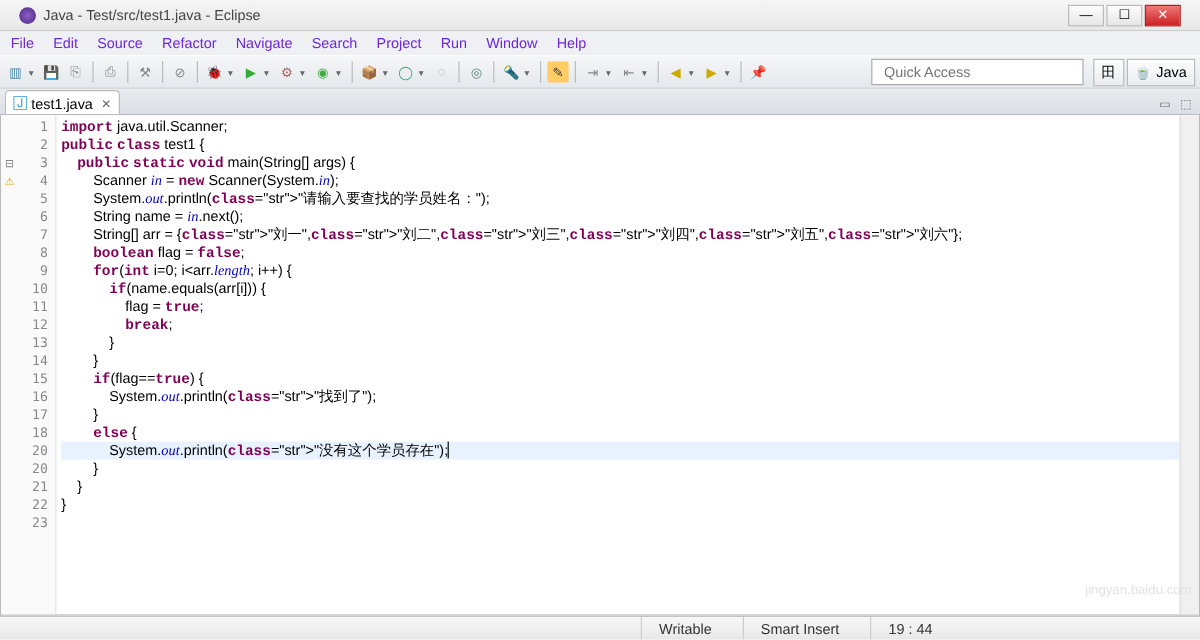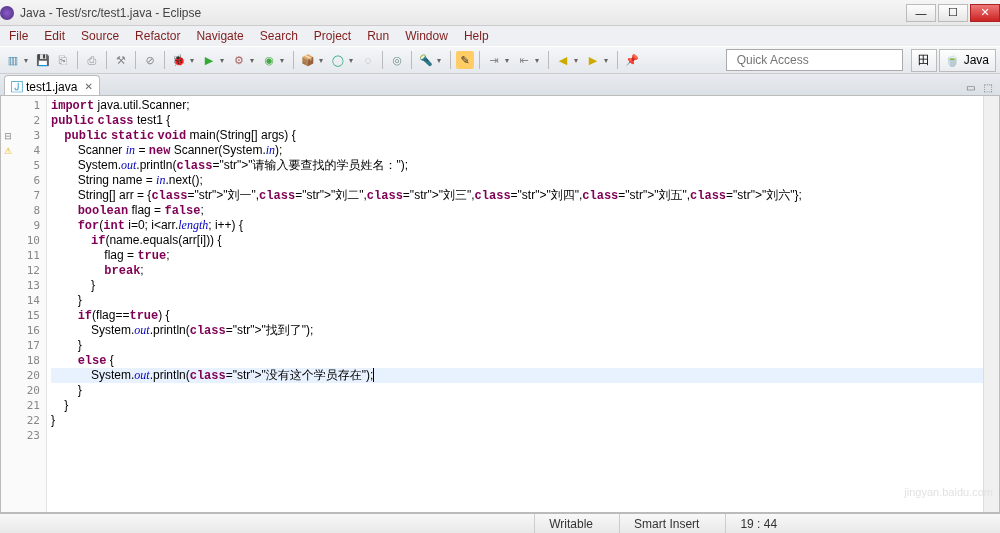--- a/index.html
+++ b/index.html
@@ -1,29 +1,29 @@
 <!DOCTYPE html>
 <html><head>
 <meta charset="utf-8">
 <style>
 * { margin: 0; padding: 0; box-sizing: border-box; font-family: "Segoe UI", Tahoma, sans-serif; font-size: 12px; }
 body { width: 1000px; height: 533px; background: #e9ecf0; overflow: hidden; display: flex; flex-direction: column; }
 
 
-.titlebar { height: 26px; background: linear-gradient(#f5f5f5,#e8e8e8); display: flex; align-items: center; padding: 0 0; border-bottom: 1px solid #ccc; }
+.titlebar { height: 26px; background: linear-gradient(#f5f5f5,#e8e8e8); display: flex; align-items: center; padding: 0 16px; border-bottom: 1px solid #ccc; }
 .titlebar .app-icon { width: 14px; height: 14px; border-radius: 50%; background: radial-gradient(#8a5cc9,#4a2a7a); margin-right: 6px; }
 .titlebar .title-text { flex: 1; color: #444; font-size: 12px; }
 .winbtns { display: flex; }
 .winbtn { width: 30px; height: 18px; margin-left: 2px; display: flex; align-items: center; justify-content: center; font-size: 11px; border: 1px solid #bbb; background: linear-gradient(#fdfdfd,#e6e6e6); }
 .winbtn.close { background: linear-gradient(#e77,#c22); color: #fff; border-color: #a22; }
 .winbtn.max { background: linear-gradient(#fdfdfd,#e6e6e6); }
 
 
 .menubar { height: 20px; display: flex; align-items: center; padding: 0 2px; gap: 2px; background: #eef0f3; }
-.menubar .mitem { padding: 2px 7px; font-size: 12px; color: #7f1d1d; cursor: default; }
+.menubar .mitem { padding: 2px 7px; font-size: 12px; color: #6d28d9; cursor: default; }
 
 
 .toolbar { height: 28px; background: linear-gradient(#f4f6f8,#e5e8ec); border-top: 1px solid #fff; border-bottom: 1px solid #ccc; display: flex; align-items: center; padding: 0 4px; gap: 2px; }
 .tbtn { width: 18px; height: 18px; display: flex; align-items: center; justify-content: center; font-size: 11px; border: 1px solid transparent; border-radius: 2px; }
 .tsep { width: 1px; height: 18px; background: #bbb; margin: 0 3px; }
 .tdrop { width: 8px; font-size: 8px; color: #666; }
 .quick-access { margin-left: auto; font-size: 12px; padding: 3px 10px; border: 1px solid #aaa; background: #fff; color: #888; }
 .persp { display: flex; margin-left: 6px; gap: 2px; }
 .persp .pbtn { padding: 2px 6px; border: 1px solid #bbb; background: linear-gradient(#fefefe,#eaecef); font-size: 11px; display: flex; align-items: center; gap: 3px; }
 

